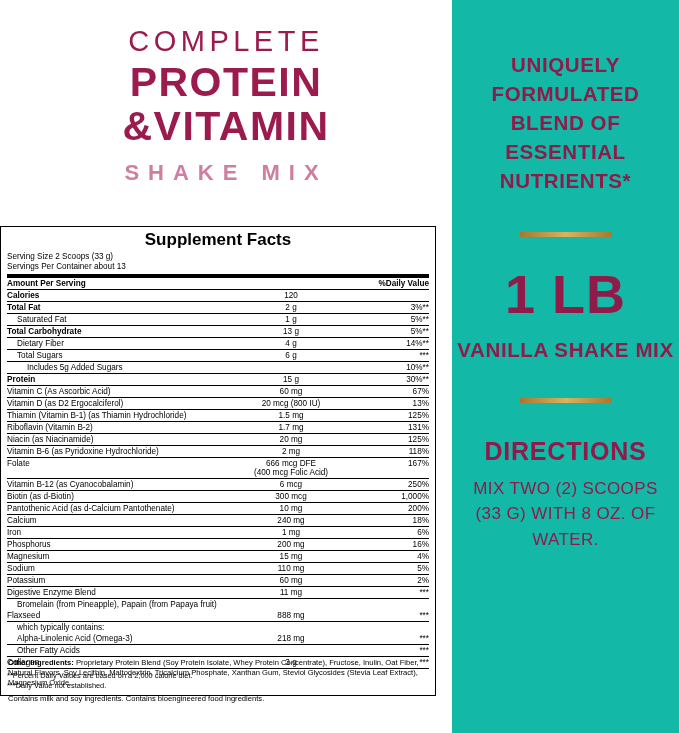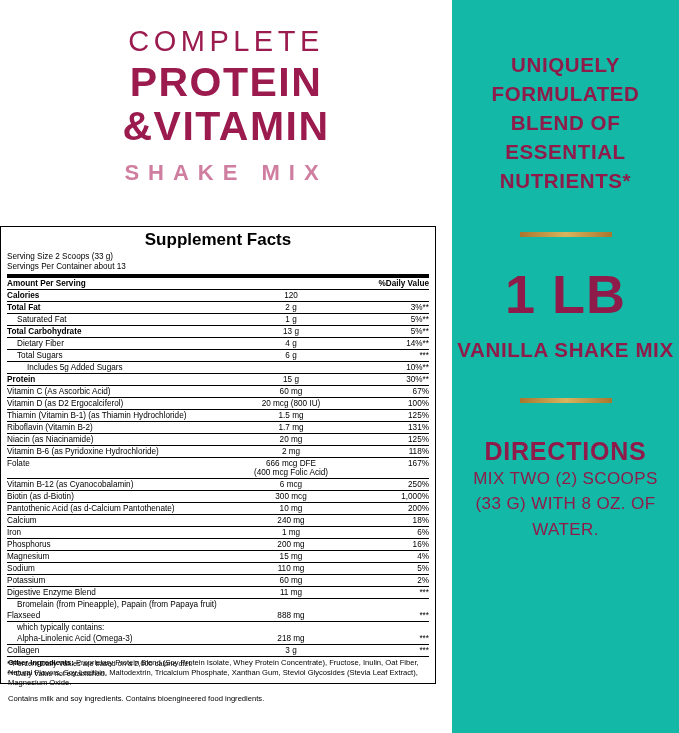--- a/index.html
+++ b/index.html
@@ -170,20 +170,21 @@
     background: linear-gradient(90deg, #a9762e, #d8b45e, #a9762e);
     margin: 34px 0 34px 0;
   }
   .r-directions {
     color: #8f1b4a;
     font-weight: bold;
     font-size: 25px;
     letter-spacing: 0.8px;
   }
   .r-dirtext {
+    margin-top: 10px;
     text-align: center;
     color: #8f1b4a;
     font-size: 17px;
     letter-spacing: 0.4px;
     line-height: 1.5;
     width: 200px;
   }
 </style>
 </head>
 <body>
@@ -254,21 +255,21 @@
               <td class="dv">30%**</td>
             </tr>
             <tr>
               <td>Vitamin C (As Ascorbic Acid)</td>
               <td class="amt">60 mg</td>
               <td class="dv">67%</td>
             </tr>
             <tr>
               <td>Vitamin D (as D2 Ergocalciferol)</td>
               <td class="amt">20 mcg (800 IU)</td>
-              <td class="dv">100%</td>
+              <td class="dv">13%</td>
             </tr>
             <tr>
               <td>Thiamin (Vitamin B-1) (as Thiamin Hydrochloride)</td>
               <td class="amt">1.5 mg</td>
               <td class="dv">125%</td>
             </tr>
             <tr>
               <td>Riboflavin (Vitamin B-2)</td>
               <td class="amt">1.7 mg</td>
               <td class="dv">131%</td>
@@ -349,20 +350,25 @@
               <td class="dv">***</td>
             </tr>
             <tr class="noline">
               <td class="ind1">which typically contains:</td>
               <td class="amt"></td>
               <td class="dv"></td>
             </tr>
             <tr>
               <td class="ind1">Alpha-Linolenic Acid (Omega-3)</td>
               <td class="amt">218 mg</td>
+              <td class="dv">***</td>
+            </tr>
+            <tr>
+              <td class="ind1">Other Fatty Acids</td>
+              <td class="amt"></td>
               <td class="dv">***</td>
             </tr>
             <tr>
               <td>Collagen</td>
               <td class="amt">3 g</td>
               <td class="dv">***</td>
             </tr>
           </tbody>
       </table>
       <div class="small-note">**Percent Daily Values are based on a 2,000 calorie diet.</div>

